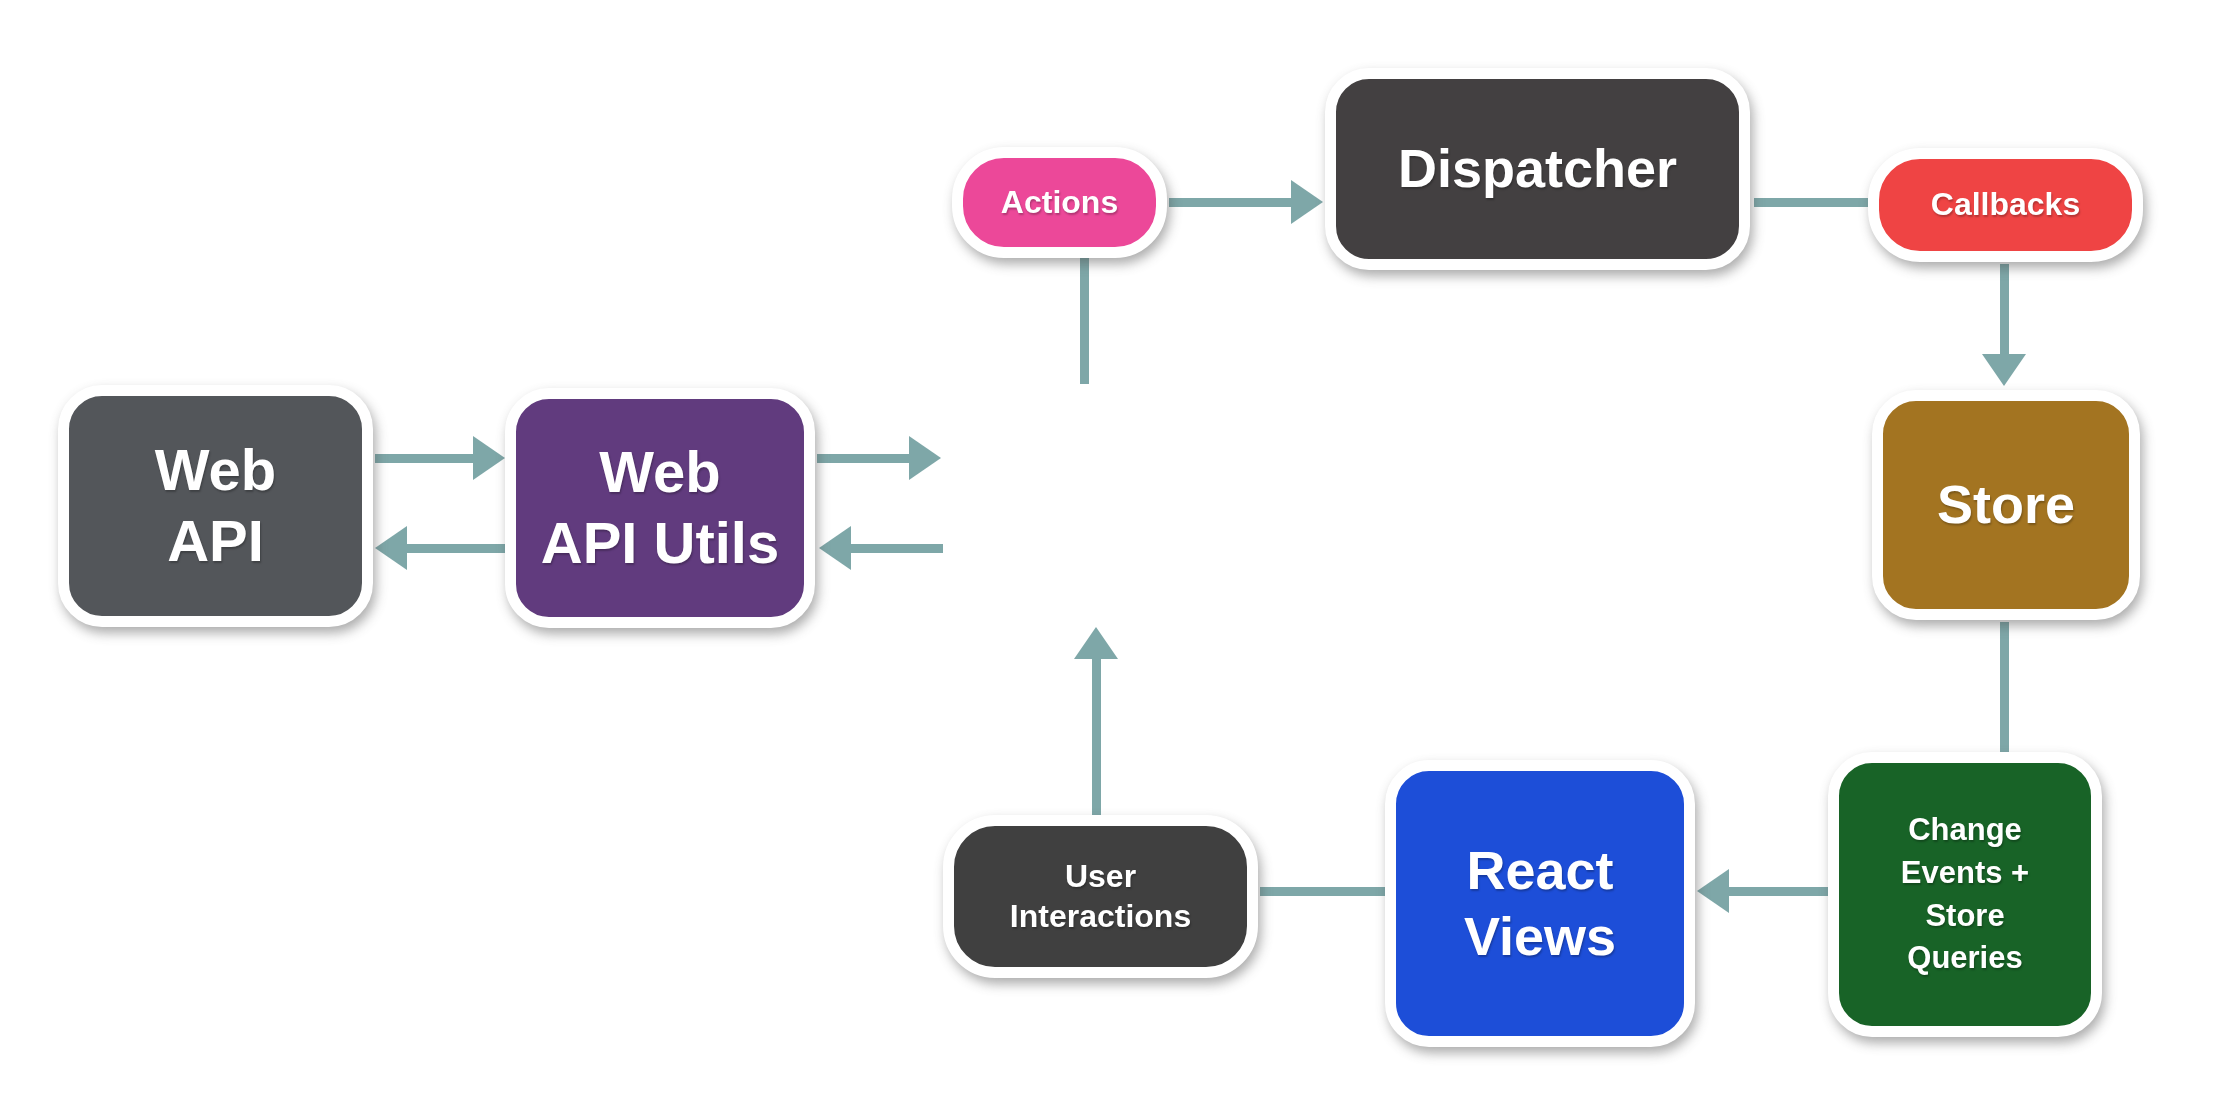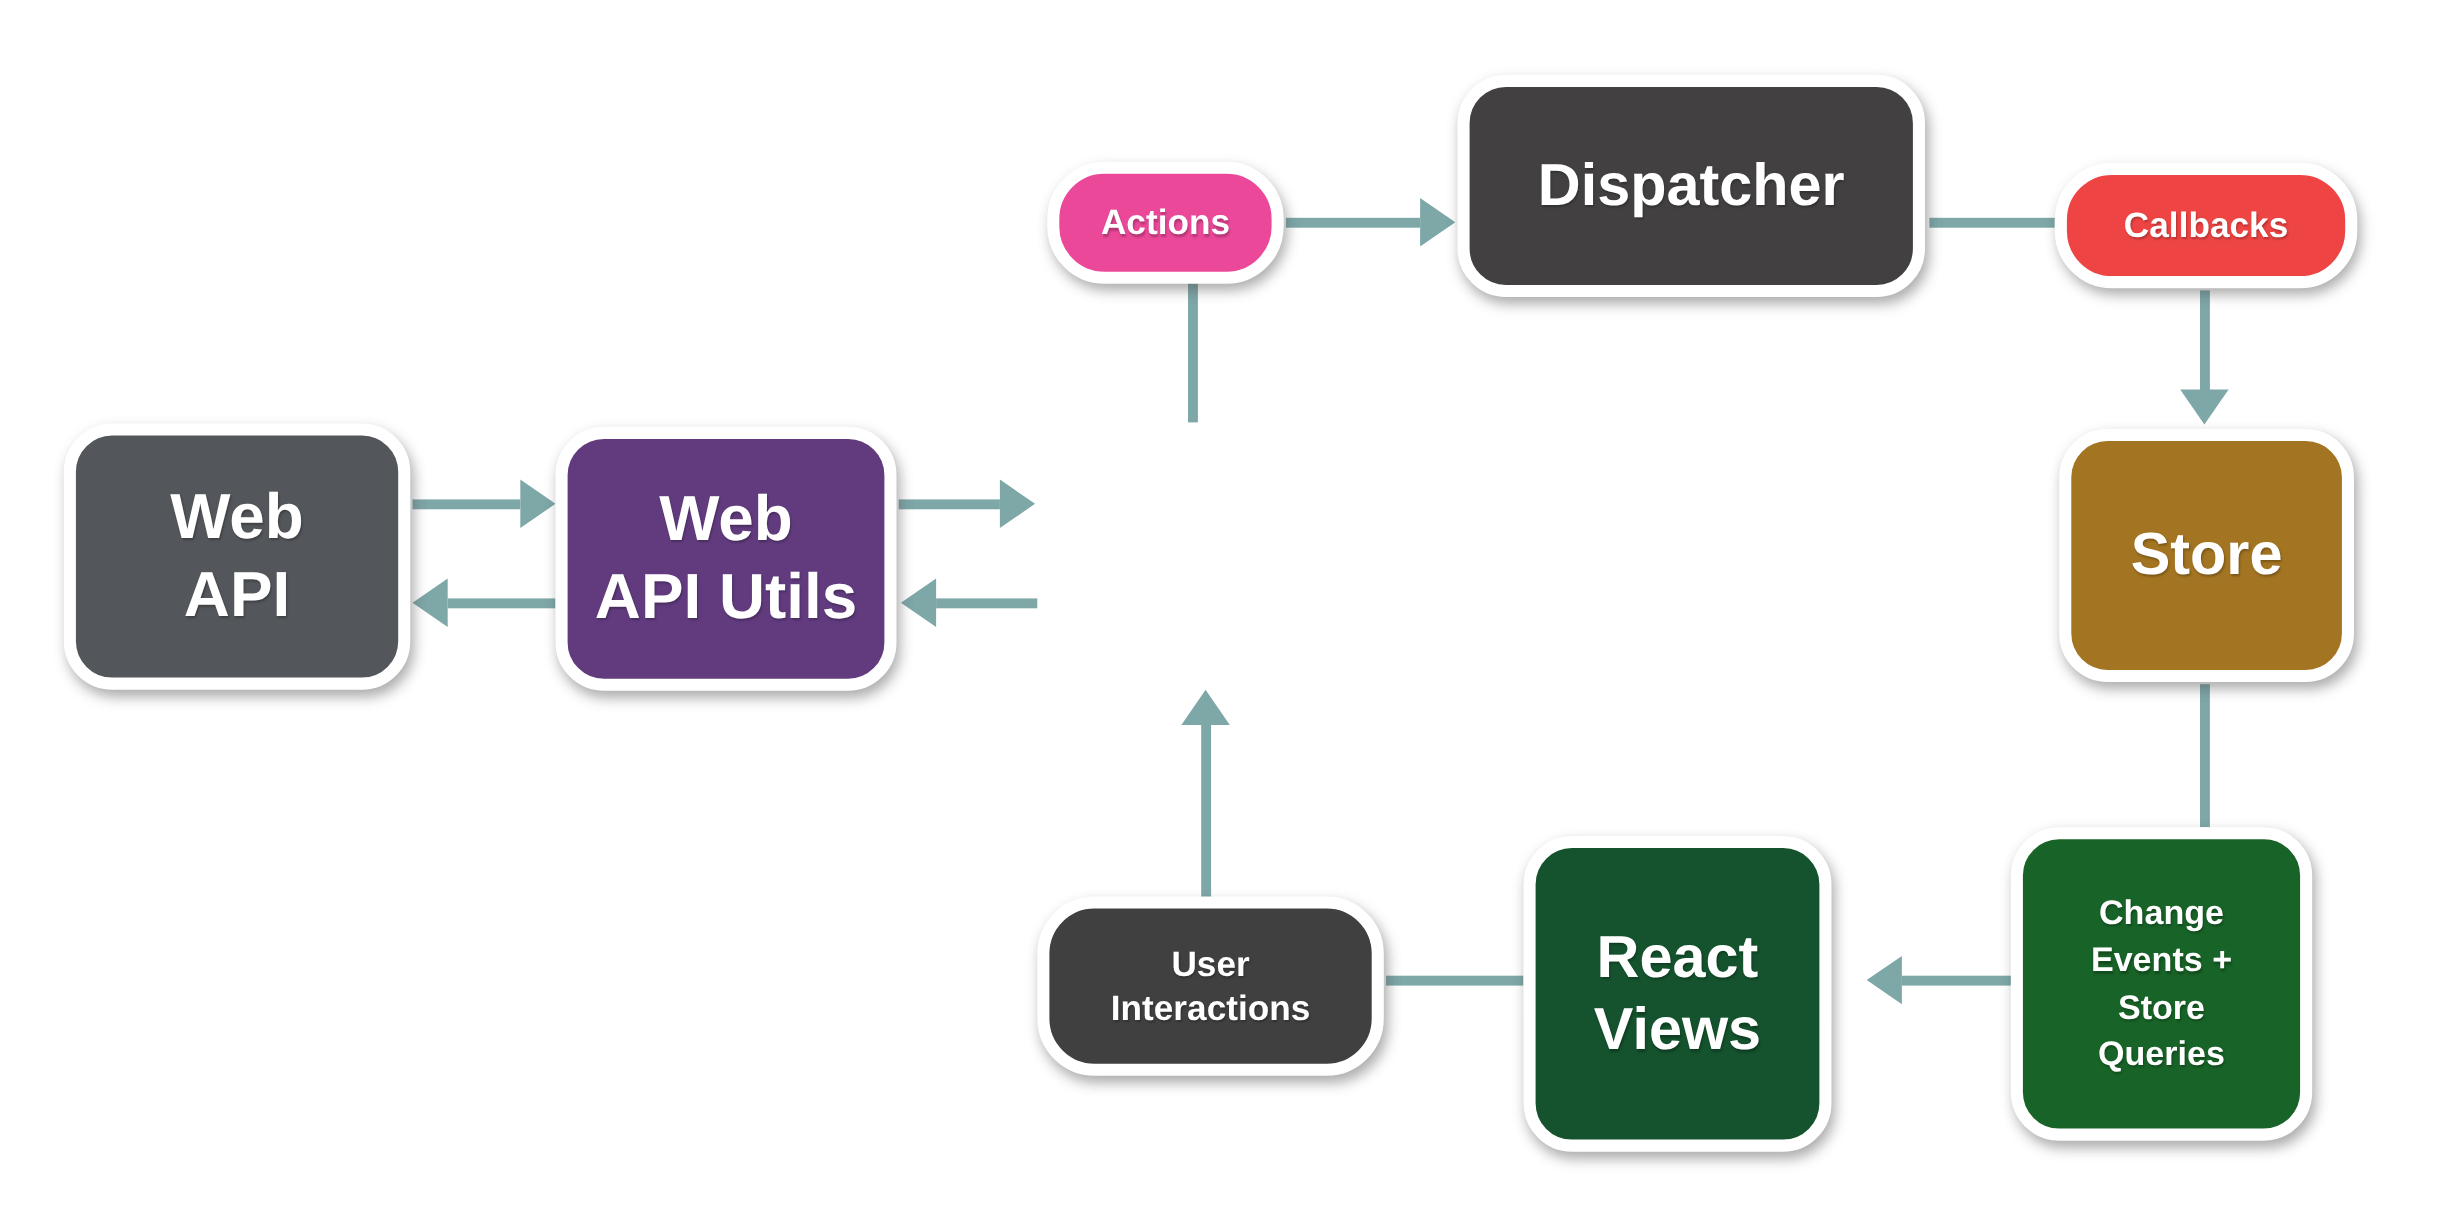--- a/index.html
+++ b/index.html
@@ -133,21 +133,21 @@
     <span>Store</span>
   </div>
 
   <div class="node t-green" style="left: 1828px; top: 752px; width: 274px; height: 285px; background: rgb(24, 99, 39);">
     <span>Change</span>
     <span>Events +</span>
     <span>Store</span>
     <span>Queries</span>
   </div>
 
-  <div class="node t-xl" style="left: 1385px; top: 760px; width: 280px; height: 287px; background: #14532d; justify-content: center;">
+  <div class="node t-xl" style="left: 1385px; top: 760px; width: 310px; height: 287px; background: #1d4ed8; justify-content: center;">
     <span>React</span>
     <span>Views</span>
   </div>
 
   <div class="node pill t-sm" style="left: 943px; top: 815px; width: 315px; height: 163px; background: #404040;">
     <span>User</span>
     <span>Interactions</span>
   </div>
 
 </div>

